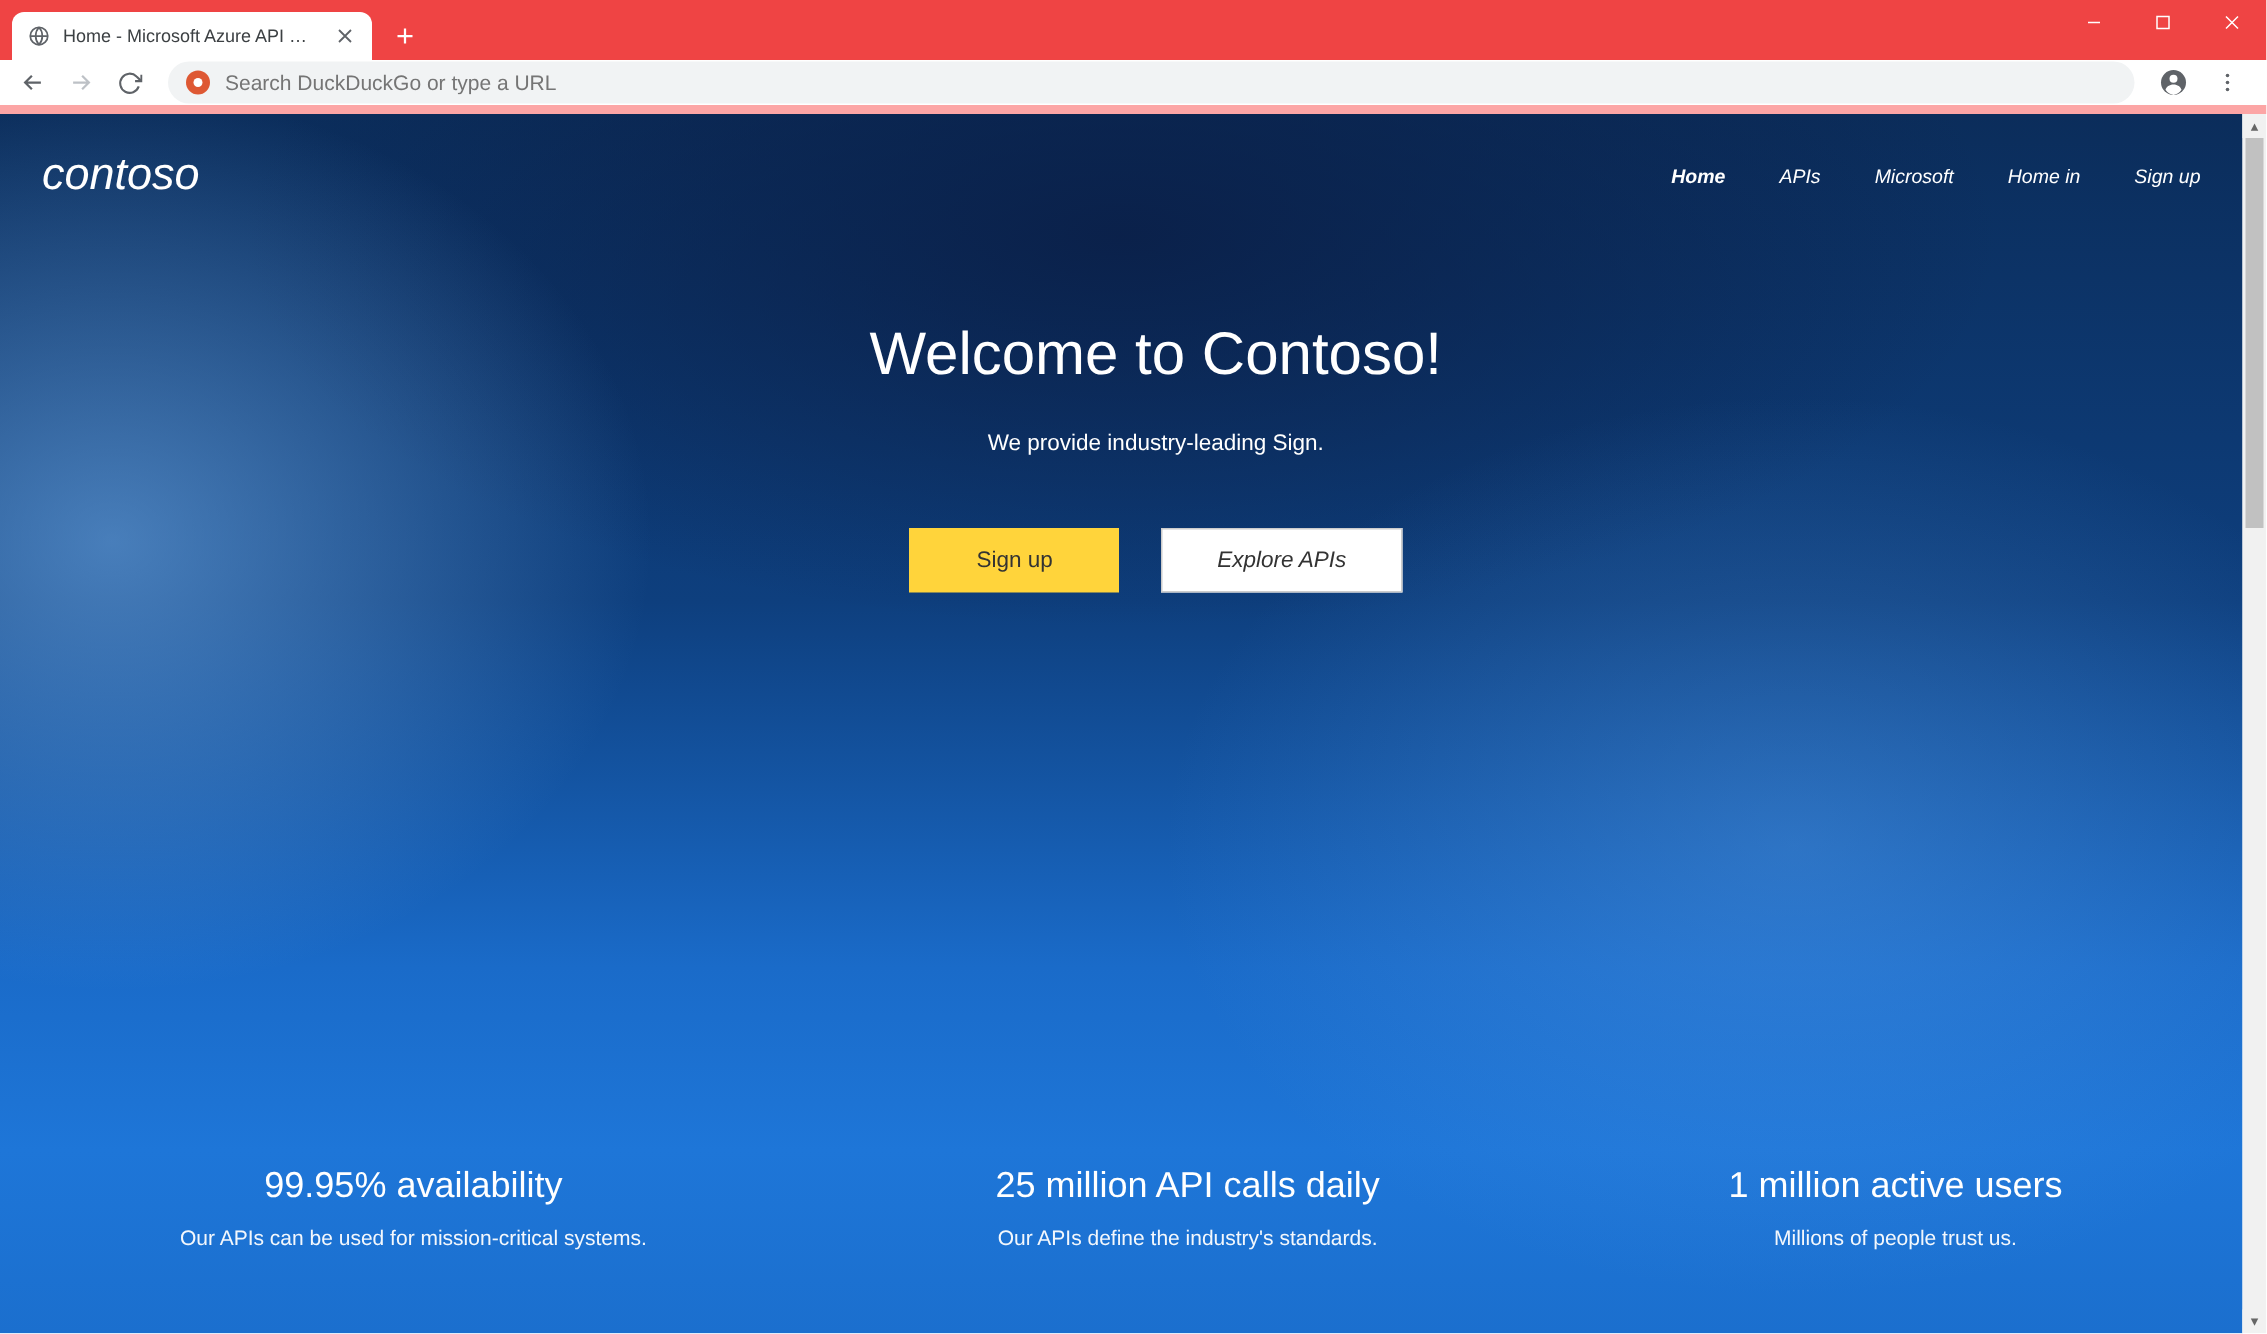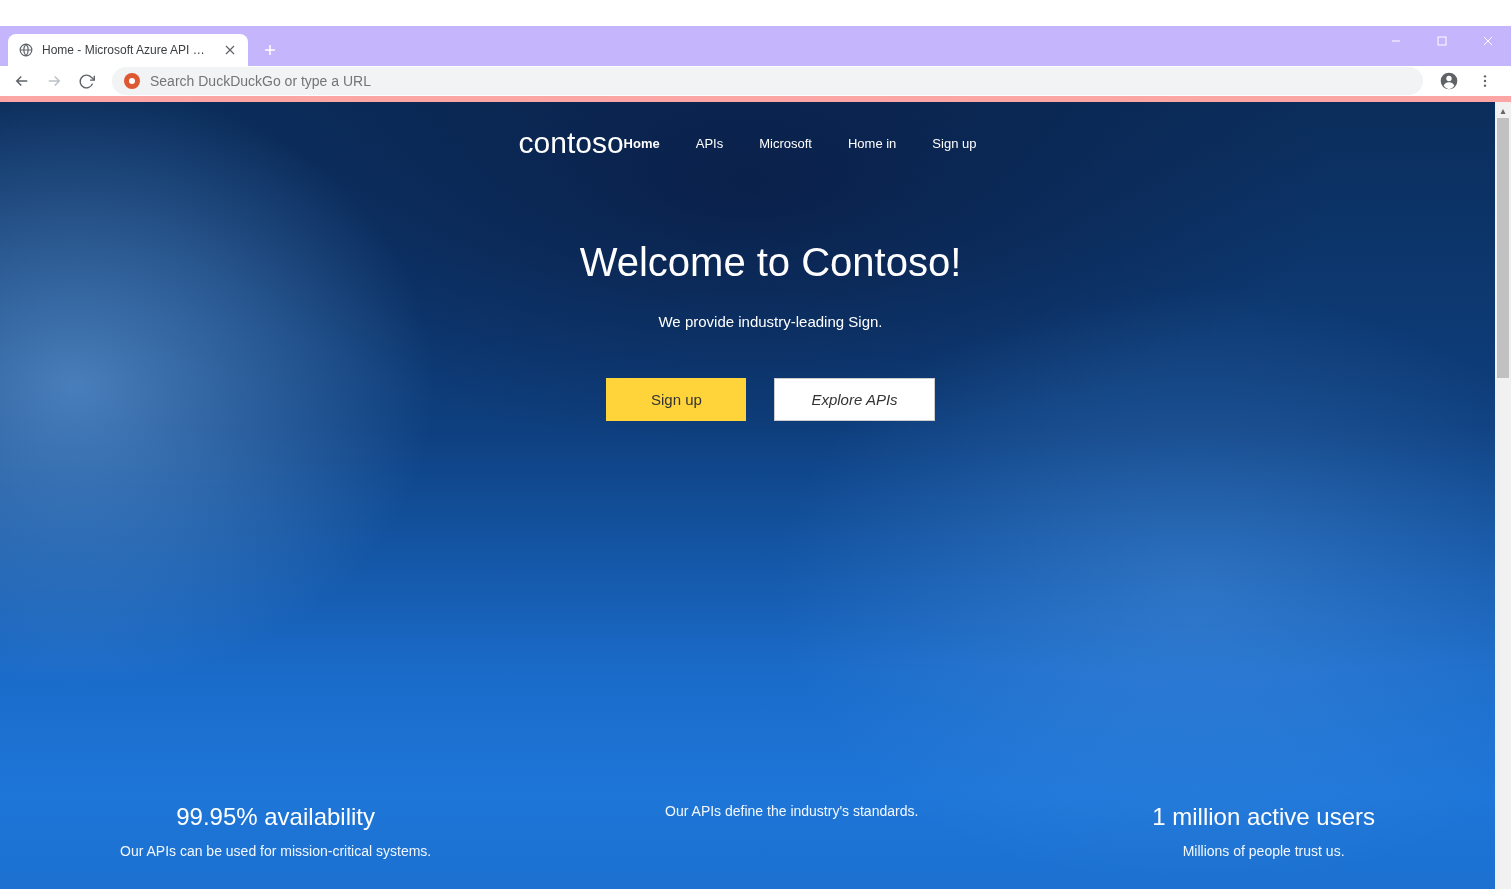--- a/index.html
+++ b/index.html
@@ -6,25 +6,24 @@
     body {
       font-family: 'Segoe UI', Tahoma, Geneva, Verdana, sans-serif;
       overflow: hidden;
       width: 1511px;
       height: 889px;
       background: #fff;
     }
     
     .window-titlebar {
       height: 40px;
-      background: #c4b5fd;
+      background: #ef4444;
       display: flex;
       align-items: center;
       position: relative;
-      margin-top: 26px;
     }
     .tab-strip {
       display: flex;
       align-items: flex-end;
       padding-left: 8px;
       height: 100%;
     }
     .tab {
       background: #fff;
       border-radius: 8px 8px 0 0;
@@ -193,22 +192,23 @@
       width: 16px;
       height: 16px;
       display:flex;align-items:center;justify-content:center;
       color:#666;
       font-size:10px;
       background:#f1f1f1;
     }
     .site-header {
       display: flex;
       align-items: center;
-      justify-content: center;
+      justify-content: space-between;
       padding: 24px 28px 0 28px;
+      font-style: italic;
     }
     .brand {
       font-size: 30px;
       font-weight: 400;
       letter-spacing: 0px;
       font-family: 'Segoe UI Light','Segoe UI',sans-serif;
     }
     .main-nav {
       display: flex;
       gap: 36px;
@@ -382,20 +382,21 @@
         <button class="btn btn-secondary">Explore APIs</button>
       </div>
     </div>
 
     <div class="features">
       <div class="feature">
         <h2>99.95% availability</h2>
         <p>Our APIs can be used for mission-critical systems.</p>
       </div>
       <div class="feature">
+        <h2>25 million API calls daily</h2>
         <p>Our APIs define the industry's standards.</p>
       </div>
       <div class="feature">
         <h2>1 million active users</h2>
         <p>Millions of people trust us.</p>
       </div>
     </div>
   </div>
 
   <div class="scrollbar-track">

